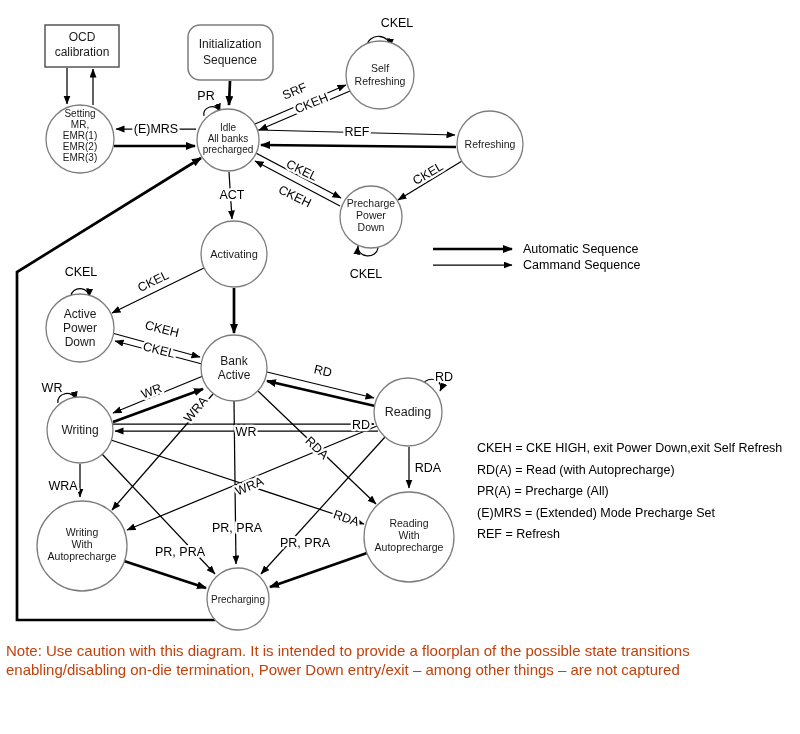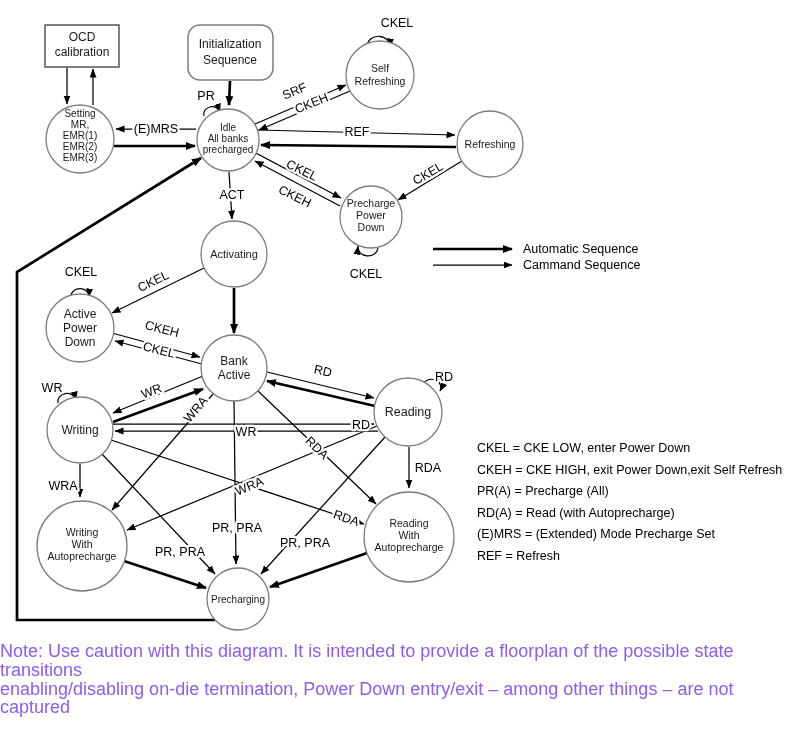--- a/index.html
+++ b/index.html
@@ -11,21 +11,21 @@
   .loop{stroke:#000;stroke-width:1.2;fill:none;}
   .st{fill:#fff;stroke:#7d7d7d;stroke-width:1.3;}
   .box{fill:#fff;stroke:#4a4a4a;stroke-width:1.4;}
   .rbox{fill:#fff;stroke:#7d7d7d;stroke-width:1.5;}
   .sl{font-family:"Liberation Sans",sans-serif;text-anchor:middle;fill:#1a1a1a;}
   .el{font-family:"Liberation Sans",sans-serif;font-size:12.5px;text-anchor:middle;fill:#000;
       paint-order:stroke;stroke:#fff;stroke-width:4.5px;stroke-linejoin:round;}
   .lg{font-family:"Liberation Sans",sans-serif;font-size:12.5px;fill:#000;text-anchor:start;}
   .defs{position:absolute;left:477px;top:438px;font-size:12.5px;color:#000;line-height:21.5px;}
   .defline{white-space:nowrap;}
-  .note{position:absolute;left:0;top:642px;width:792px;font-size:18px;color:#8b5cf6;line-height:18.8px;}
+  .note{position:absolute;left:6px;top:642px;width:792px;font-size:15px;color:#c2410c;line-height:18.8px;}
 </style>
 </head>
 <body>
 
 <div id="page">
 
 <svg width="800" height="640" viewBox="0 0 800 640">
   <defs>
     <marker id="a" markerUnits="userSpaceOnUse" markerWidth="10" markerHeight="8" refX="8.5" refY="3.5" orient="auto">
       <path d="M0,0L9,3.5L0,7Z" fill="#000"></path>
@@ -217,24 +217,23 @@
 
   <g>
     <line class="E" x1="433" y1="249" x2="512" y2="249" marker-end="url(#A)"></line>
     <text class="lg" x="523" y="253">Automatic Sequence</text>
     <line class="e" x1="433" y1="265" x2="512" y2="265" marker-end="url(#a)"></line>
     <text class="lg" x="523" y="269">Cammand Sequence</text>
   </g>
 </svg>
 
 <div class="defs">
-  <div class="defline">CKEL = CKE LOW, enter Power Down</div>
   <div class="defline">CKEH = CKE HIGH, exit Power Down,exit Self Refresh</div>
+  <div class="defline">RD(A) = Read (with Autoprecharge)</div>
   <div class="defline">PR(A) = Precharge (All)</div>
-  <div class="defline">RD(A) = Read (with Autoprecharge)</div>
   <div class="defline">(E)MRS = (Extended) Mode Precharge Set</div>
   <div class="defline">REF = Refresh</div>
 </div>
 
 <div class="note">
   <div>Note: Use caution with this diagram. It is intended to provide a floorplan of the possible state transitions</div>
   <div>enabling/disabling on-die termination, Power Down entry/exit – among other things – are not captured</div>
 </div>
 
 </div>

